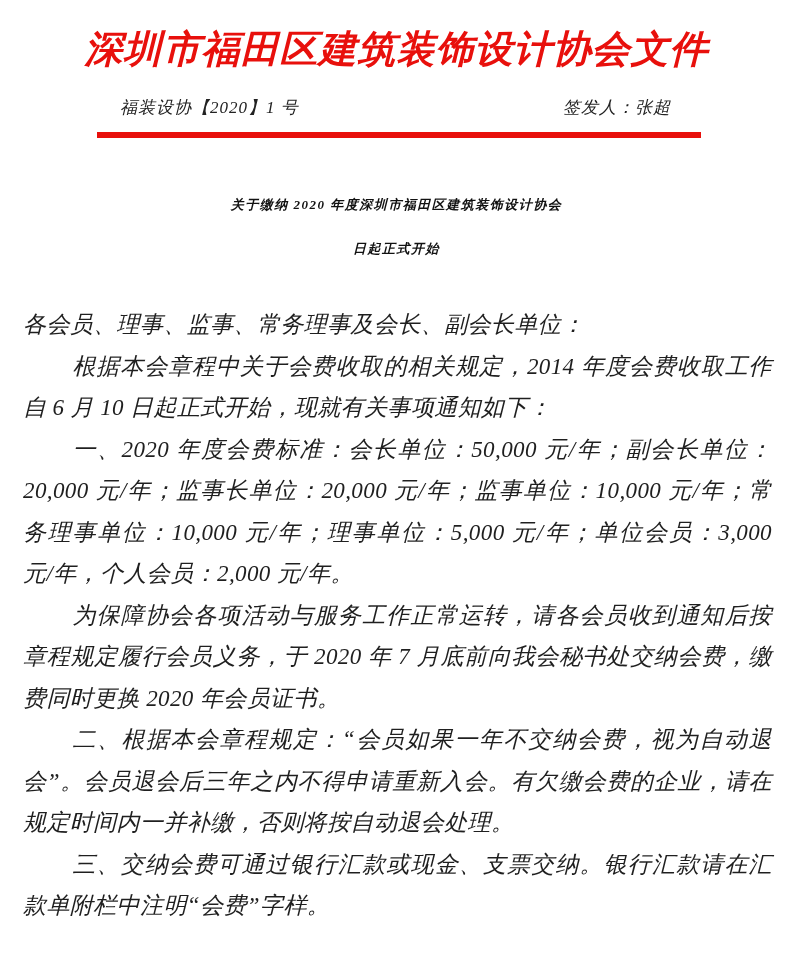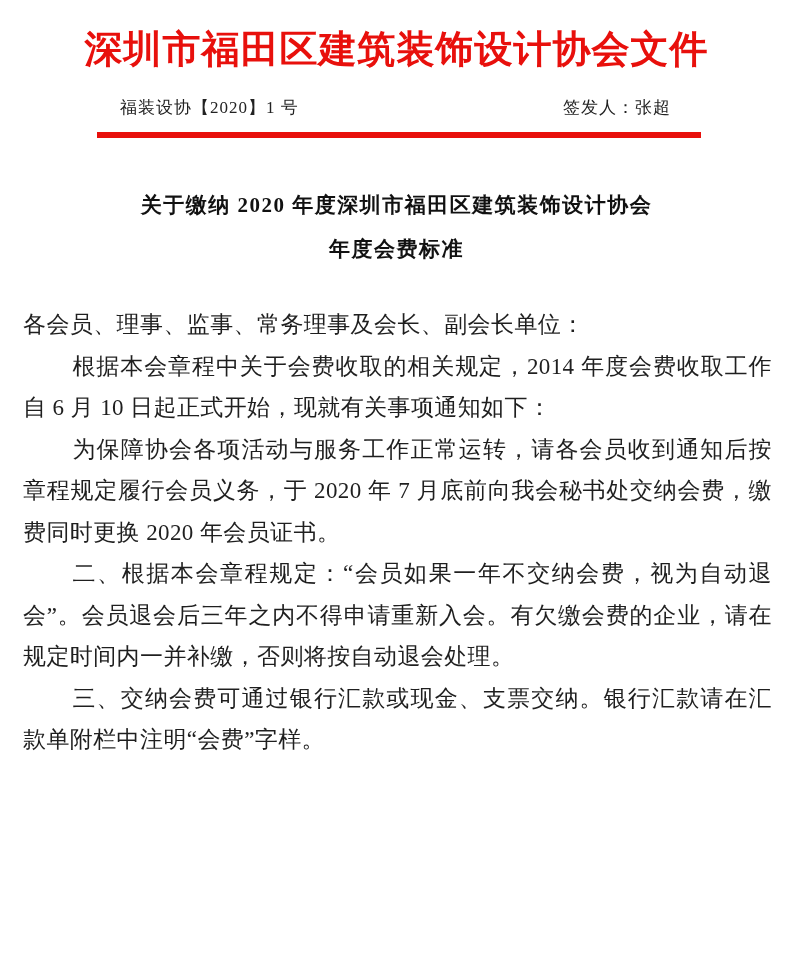--- a/index.html
+++ b/index.html
@@ -5,20 +5,21 @@
   html, body { margin: 0; padding: 0; background: #ffffff; }
   .page {
     position: relative;
     width: 793px;
     height: 956px;
     background: #ffffff;
     overflow: hidden;
     font-family: "Liberation Serif", "DejaVu Serif", serif;
     color: #1c1c1c;
     box-sizing: border-box;
+    font-style: italic;
   }
   .org-title {
     margin: 26px 40px 0 40px;
     text-align: center;
     color: var(--accent-red, #e8100c);
     font-size: 38px;
     line-height: 46px;
     font-weight: 700;
     letter-spacing: 1px;
     white-space: nowrap;
@@ -39,21 +40,21 @@
   }
   .red-rule {
     margin-top: 13px;
     height: 6px;
     width: 100%;
     background: var(--accent-red, #e8100c);
   }
   .notice-title {
     margin: 45px 30px 0 30px;
     text-align: center;
-    font-size: 21px;
+    font-size: 13px;
     font-weight: 700;
     letter-spacing: 1.5px;
     color: #111111;
   }
   .notice-title .t-line {
     display: block;
     line-height: 44px;
   }
   .body-text {
     margin: 33px 21px 0 23px; 
@@ -78,24 +79,25 @@
   <div class="inner">
     <div class="doc-meta">
       <span>福装设协【2020】1 号</span>
       <span>签发人：张超</span>
     </div>
     <div class="red-rule"></div>
   </div>
 
   <h2 class="notice-title">
     <span class="t-line">关于缴纳 2020 年度深圳市福田区建筑装饰设计协会</span>
-    <span class="t-line">年度会费标准</span>
+    <span class="t-line">日起正式开始</span>
   </h2>
 
   <div class="body-text">
     <p class="salutation">各会员、理事、监事、常务理事及会长、副会长单位：</p>
     <p class="para">根据本会章程中关于会费收取的相关规定，2014 年度会费收取工作自 6 月 10 日起正式开始，现就有关事项通知如下：</p>
+    <p class="para">一、2020 年度会费标准：会长单位：50,000 元/年；副会长单位：20,000 元/年；监事长单位：20,000 元/年；监事单位：10,000 元/年；常务理事单位：10,000 元/年；理事单位：5,000 元/年；单位会员：3,000 元/年，个人会员：2,000 元/年。</p>
     <p class="para">为保障协会各项活动与服务工作正常运转，请各会员收到通知后按章程规定履行会员义务，于 2020 年 7 月底前向我会秘书处交纳会费，缴费同时更换 2020 年会员证书。</p>
     <p class="para">二、根据本会章程规定：“会员如果一年不交纳会费，视为自动退会”。会员退会后三年之内不得申请重新入会。有欠缴会费的企业，请在规定时间内一并补缴，否则将按自动退会处理。</p>
     <p class="para">三、交纳会费可通过银行汇款或现金、支票交纳。银行汇款请在汇款单附栏中注明“会费”字样。</p>
   </div>
 
 </div>
 
 </body></html>

